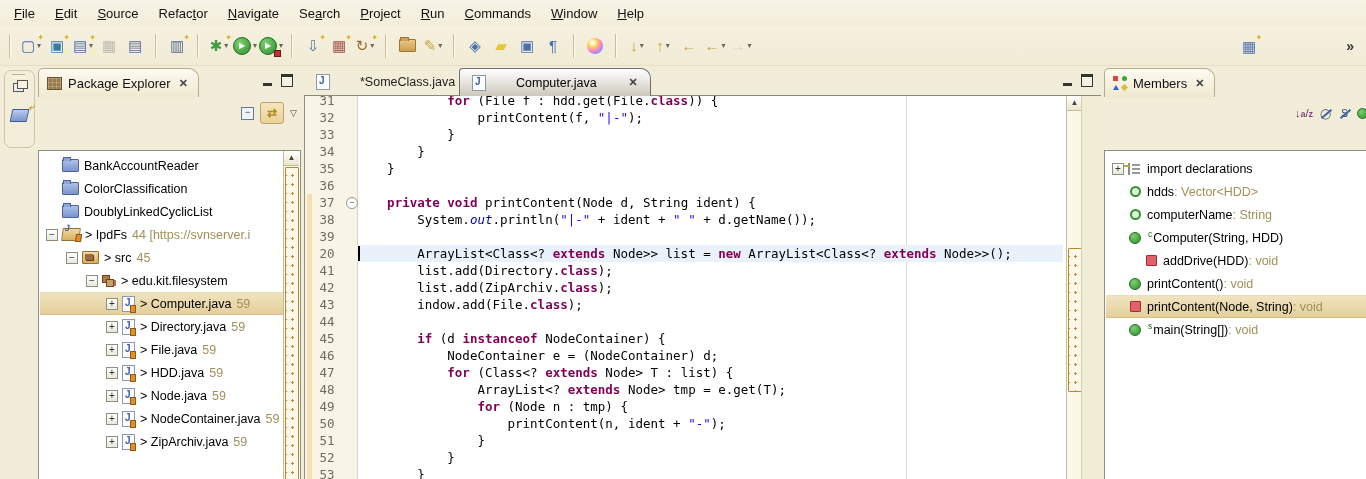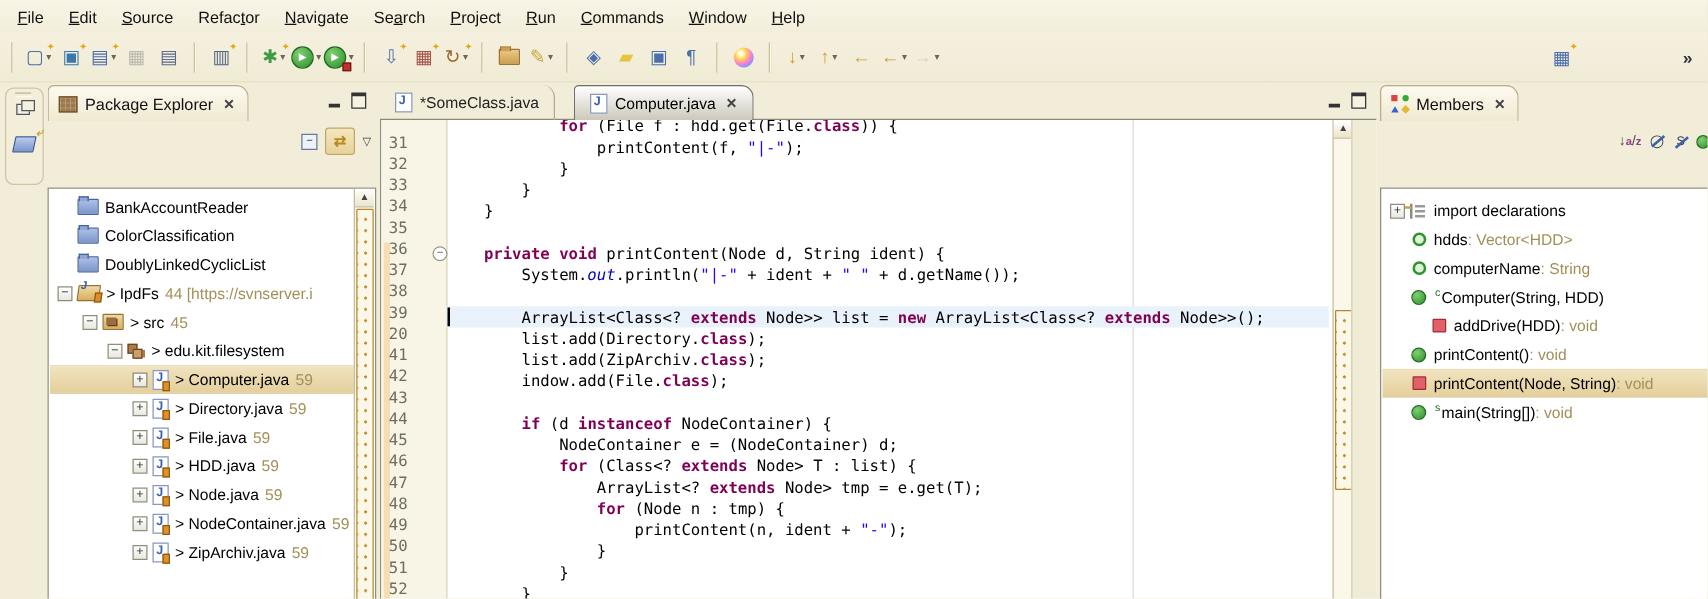--- a/index.html
+++ b/index.html
@@ -81,29 +81,29 @@
   
   .vsb{position:absolute;right:1px;width:15px;background:#fbf8ea;border-left:1px solid #c6bd9e;}
   .vsb .arr{height:14px;background:linear-gradient(#fff,#ece5cc);border-bottom:1px solid #c6bd9e;
     text-align:center;font-size:8px;color:#444;line-height:14px;}
   .thumb{position:absolute;left:1px;width:12px;background:linear-gradient(90deg,#f4c465,#e9a93c);
     border:1px solid #b9882c;border-radius:1px;
     background-image:radial-gradient(circle,#c08a24 1px,transparent 1.4px);background-size:7px 9px;background-position:3px 3px;}
   
   #ed{left:304px;width:797px;}
   #tabstrip{position:absolute;left:0;top:0;width:100%;height:30px;border-bottom:1px solid #8a8a7a;box-sizing:border-box;}
-  .etab{position:absolute;top:2px;height:28px;display:flex;align-items:center;padding:0 12px;font-size:12.5px;color:#222;box-sizing:border-box;}
+  .etab{position:absolute;top:2px;height:28px;display:flex;align-items:center;padding:0 12px;font-size:12.5px;color:#222;box-sizing:border-box;gap:24px;}
   .etab.inactive{left:0;border-right:1px solid #b3aa8e;border-radius:4px 10px 0 0;}
   .etab.active{left:155px;background:linear-gradient(#ffffff,#ccc8bb);border:1px solid #6f6f6f;border-bottom:none;border-radius:4px 10px 0 0;color:#000;}
   .jfile-tab{width:12px;height:14px;background:#fff;border:1px solid #8898b8;position:relative;margin-right:6px;flex:none;}
   .jfile-tab:before{content:"J";position:absolute;left:2px;top:0;color:#3b5fae;font-size:10px;font-weight:bold;}
   #ed-content{position:absolute;left:0;top:30px;width:797px;height:383px;background:#fff;border-left:1px solid #8e8e7e;box-sizing:border-box;overflow:hidden;}
   #gutter-bg{position:absolute;left:0;top:0;width:52px;height:100%;background:#f8f4e6;border-right:1px solid #ddd6bc;}
   #range-band{position:absolute;left:2px;width:5px;background:#f6ddb4;}
-  .lnum{position:absolute;left:6px;width:32px;text-align:left;font:12.5px/17px "DejaVu Sans Mono",monospace;color:#6e6e5e;margin-top:13px;}
+  .lnum{position:absolute;left:6px;width:32px;text-align:center;font:12.5px/17px "DejaVu Sans Mono",monospace;color:#6e6e5e;}
   .fold{position:absolute;left:41px;width:10px;height:10px;border:1px solid #9a9a8a;border-radius:50%;
     background:#fff;color:#555;font-size:9px;line-height:8px;text-align:center;}
   .cline{position:absolute;left:52px;width:706px;font:12.5px/17px "DejaVu Sans Mono",monospace;white-space:pre;color:#000;}
   .cline.cur{background:#e9f2fb;}
   .cursor{position:absolute;width:2px;height:15px;background:#000;}
   .k{color:#7f0055;font-weight:bold;}
   .s{color:#2a00ff;}
   .o{color:#0000c0;font-style:italic;}
   #pmargin{position:absolute;left:601px;top:0;width:1px;height:100%;background:#dcdcd4;}
   #ed-vsb{top:0;height:383px;right:19px;}

